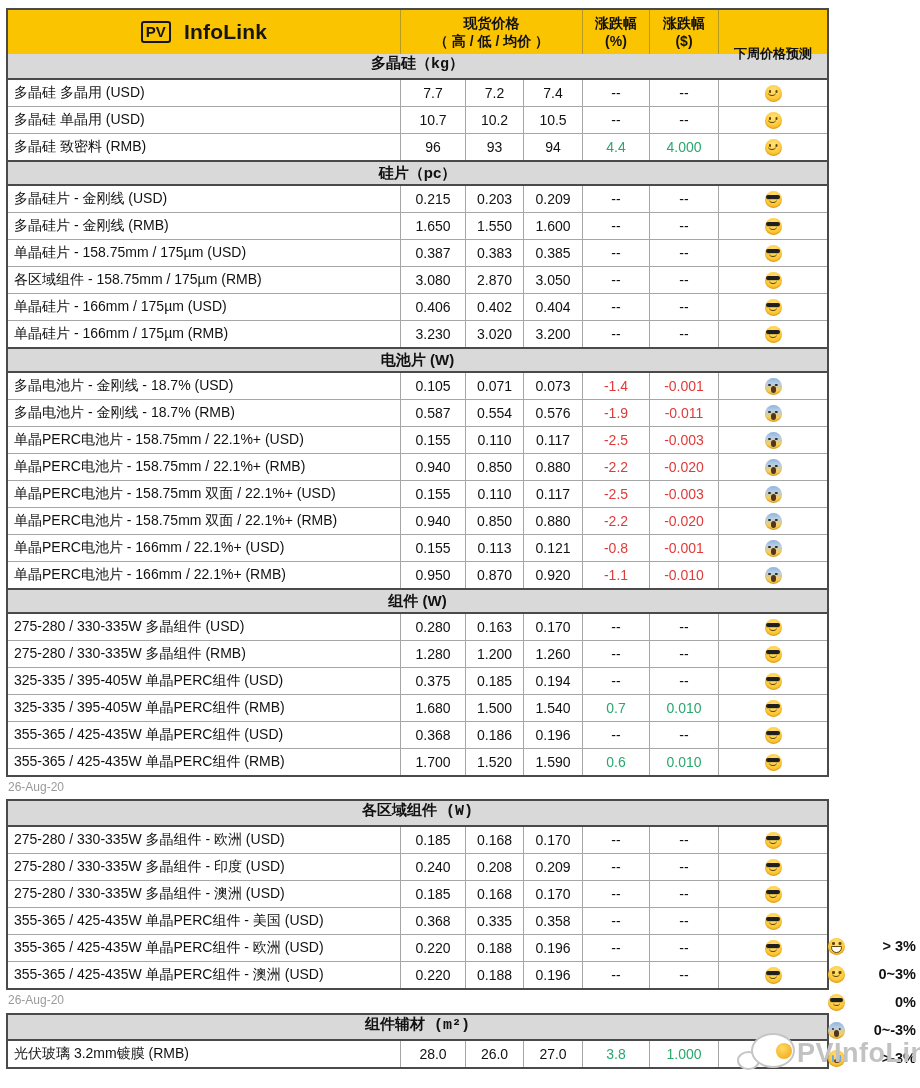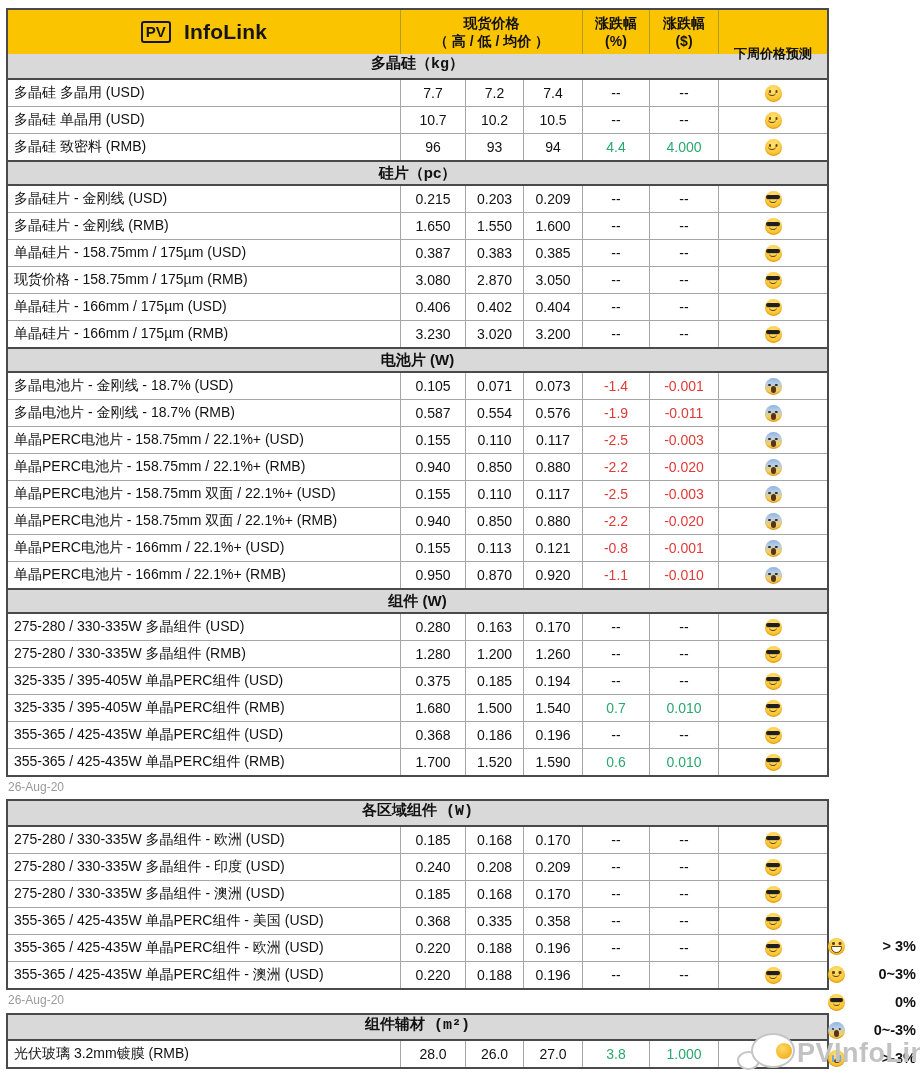--- a/index.html
+++ b/index.html
@@ -154,21 +154,21 @@
             <div class="cell c-high">0.387</div>
             <div class="cell c-low">0.383</div>
             <div class="cell c-avg">0.385</div>
             <div class="cell c-pct">--</div>
             <div class="cell c-usd">--</div>
             <div class="cell c-fore">
               <span class="emoji e-cool"></span>
             </div>
           </div>
           <div class="trow">
-            <div class="cell c-name">现货价格 - 158.75mm / 175µm (RMB)</div>
+            <div class="cell c-name">各区域组件 - 158.75mm / 175µm (RMB)</div>
             <div class="cell c-high">3.080</div>
             <div class="cell c-low">2.870</div>
             <div class="cell c-avg">3.050</div>
             <div class="cell c-pct">--</div>
             <div class="cell c-usd">--</div>
             <div class="cell c-fore">
               <span class="emoji e-cool"></span>
             </div>
           </div>
           <div class="trow">

